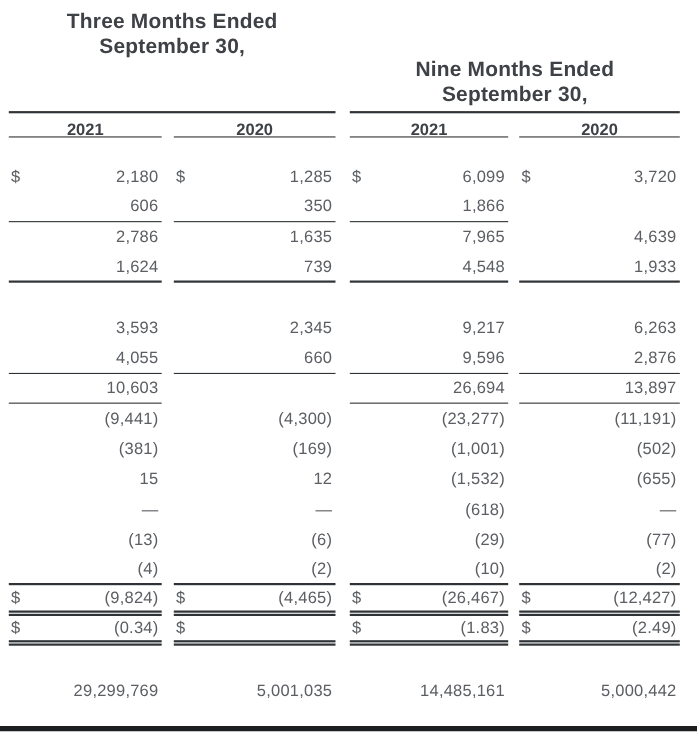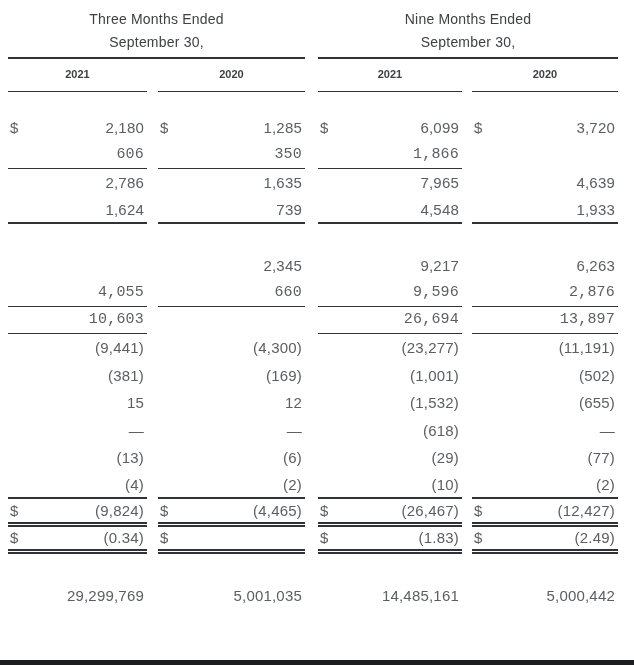--- a/index.html
+++ b/index.html
@@ -18,29 +18,29 @@
     position: relative;
   }
   .grid {
     display: grid;
     grid-template-columns: 8px 139px 11px 147px 13px 144px 10px 146px 16px;
   }
   
   .header-titles { padding-top: 8px; }
   .group { text-align: center; border-bottom: 2px solid var(--rule); padding-bottom: 3px; }
   .g1 { grid-column: 2 / 5; }
-  .g2 { grid-column: 6 / 9; }
+  .g2 { grid-column: 6 / 9; margin-top: 44px; }
   .gt {
-    font-weight: normal; color: var(--heading);
-    font-size: 14px; line-height: 23px; letter-spacing: 0.2px;
+    font-weight: bold; color: var(--heading);
+    font-size: 19px; line-height: 23px; letter-spacing: 0.2px;
   }
   .year-row { }
   .year {
-    font-weight: bold; color: var(--heading); font-size: 11px;
-    text-align: center; height: 33px; line-height: 31px;
+    font-weight: bold; color: var(--heading); font-size: 15px;
+    text-align: center; height: 22px; line-height: 31px;
     border-bottom: 1px solid var(--rule);
   }
   .year.c0 { grid-column: 2; }
   .year.c1 { grid-column: 4; }
   .year.c2 { grid-column: 6; }
   .year.c3 { grid-column: 8; }
   
   .tbody { padding-top: 22px; }
   .row { height: 27.5px; }
   .cell {
@@ -50,21 +50,21 @@
     padding-left: 2px; padding-right: 3px;
     letter-spacing: 0.2px;
   }
   .cell .dollar { text-align: left; }
   .cell .val { text-align: right; flex: 1; }
   .cell.c0 { grid-column: 2; }
   .cell.c1 { grid-column: 4; }
   .cell.c2 { grid-column: 6; }
   .cell.c3 { grid-column: 8; }
   .b-none   { border-bottom: none; }
-  .b-thin   { border-bottom: 1px solid var(--rule); font-family: Liberation Mono, monospace; }
+  .b-thin   { border-bottom: 1px solid var(--rule); }
   .b-thick  { border-bottom: 2px solid var(--rule); align-items: center; }
   .b-double { border-bottom: 5px double var(--rule); }
   
   .bottom-bar {
     position: absolute; left: 0; bottom: 0;
     width: 634px; height: 5px;
     background: var(--bar);
   }
 </style>
 </head>
@@ -141,20 +141,23 @@
       </div>
       <div class="cell c2 b-thick">
         <span class="val">4,548</span>
       </div>
       <div class="cell c3 b-thick">
         <span class="val">1,933</span>
       </div>
     </div>
     <div class="grid row"></div>
     <div class="grid row">
+      <div class="cell c0 b-none">
+        <span class="val">3,593</span>
+      </div>
       <div class="cell c1 b-none">
         <span class="val">2,345</span>
       </div>
       <div class="cell c2 b-none">
         <span class="val">9,217</span>
       </div>
       <div class="cell c3 b-none">
         <span class="val">6,263</span>
       </div>
     </div>

